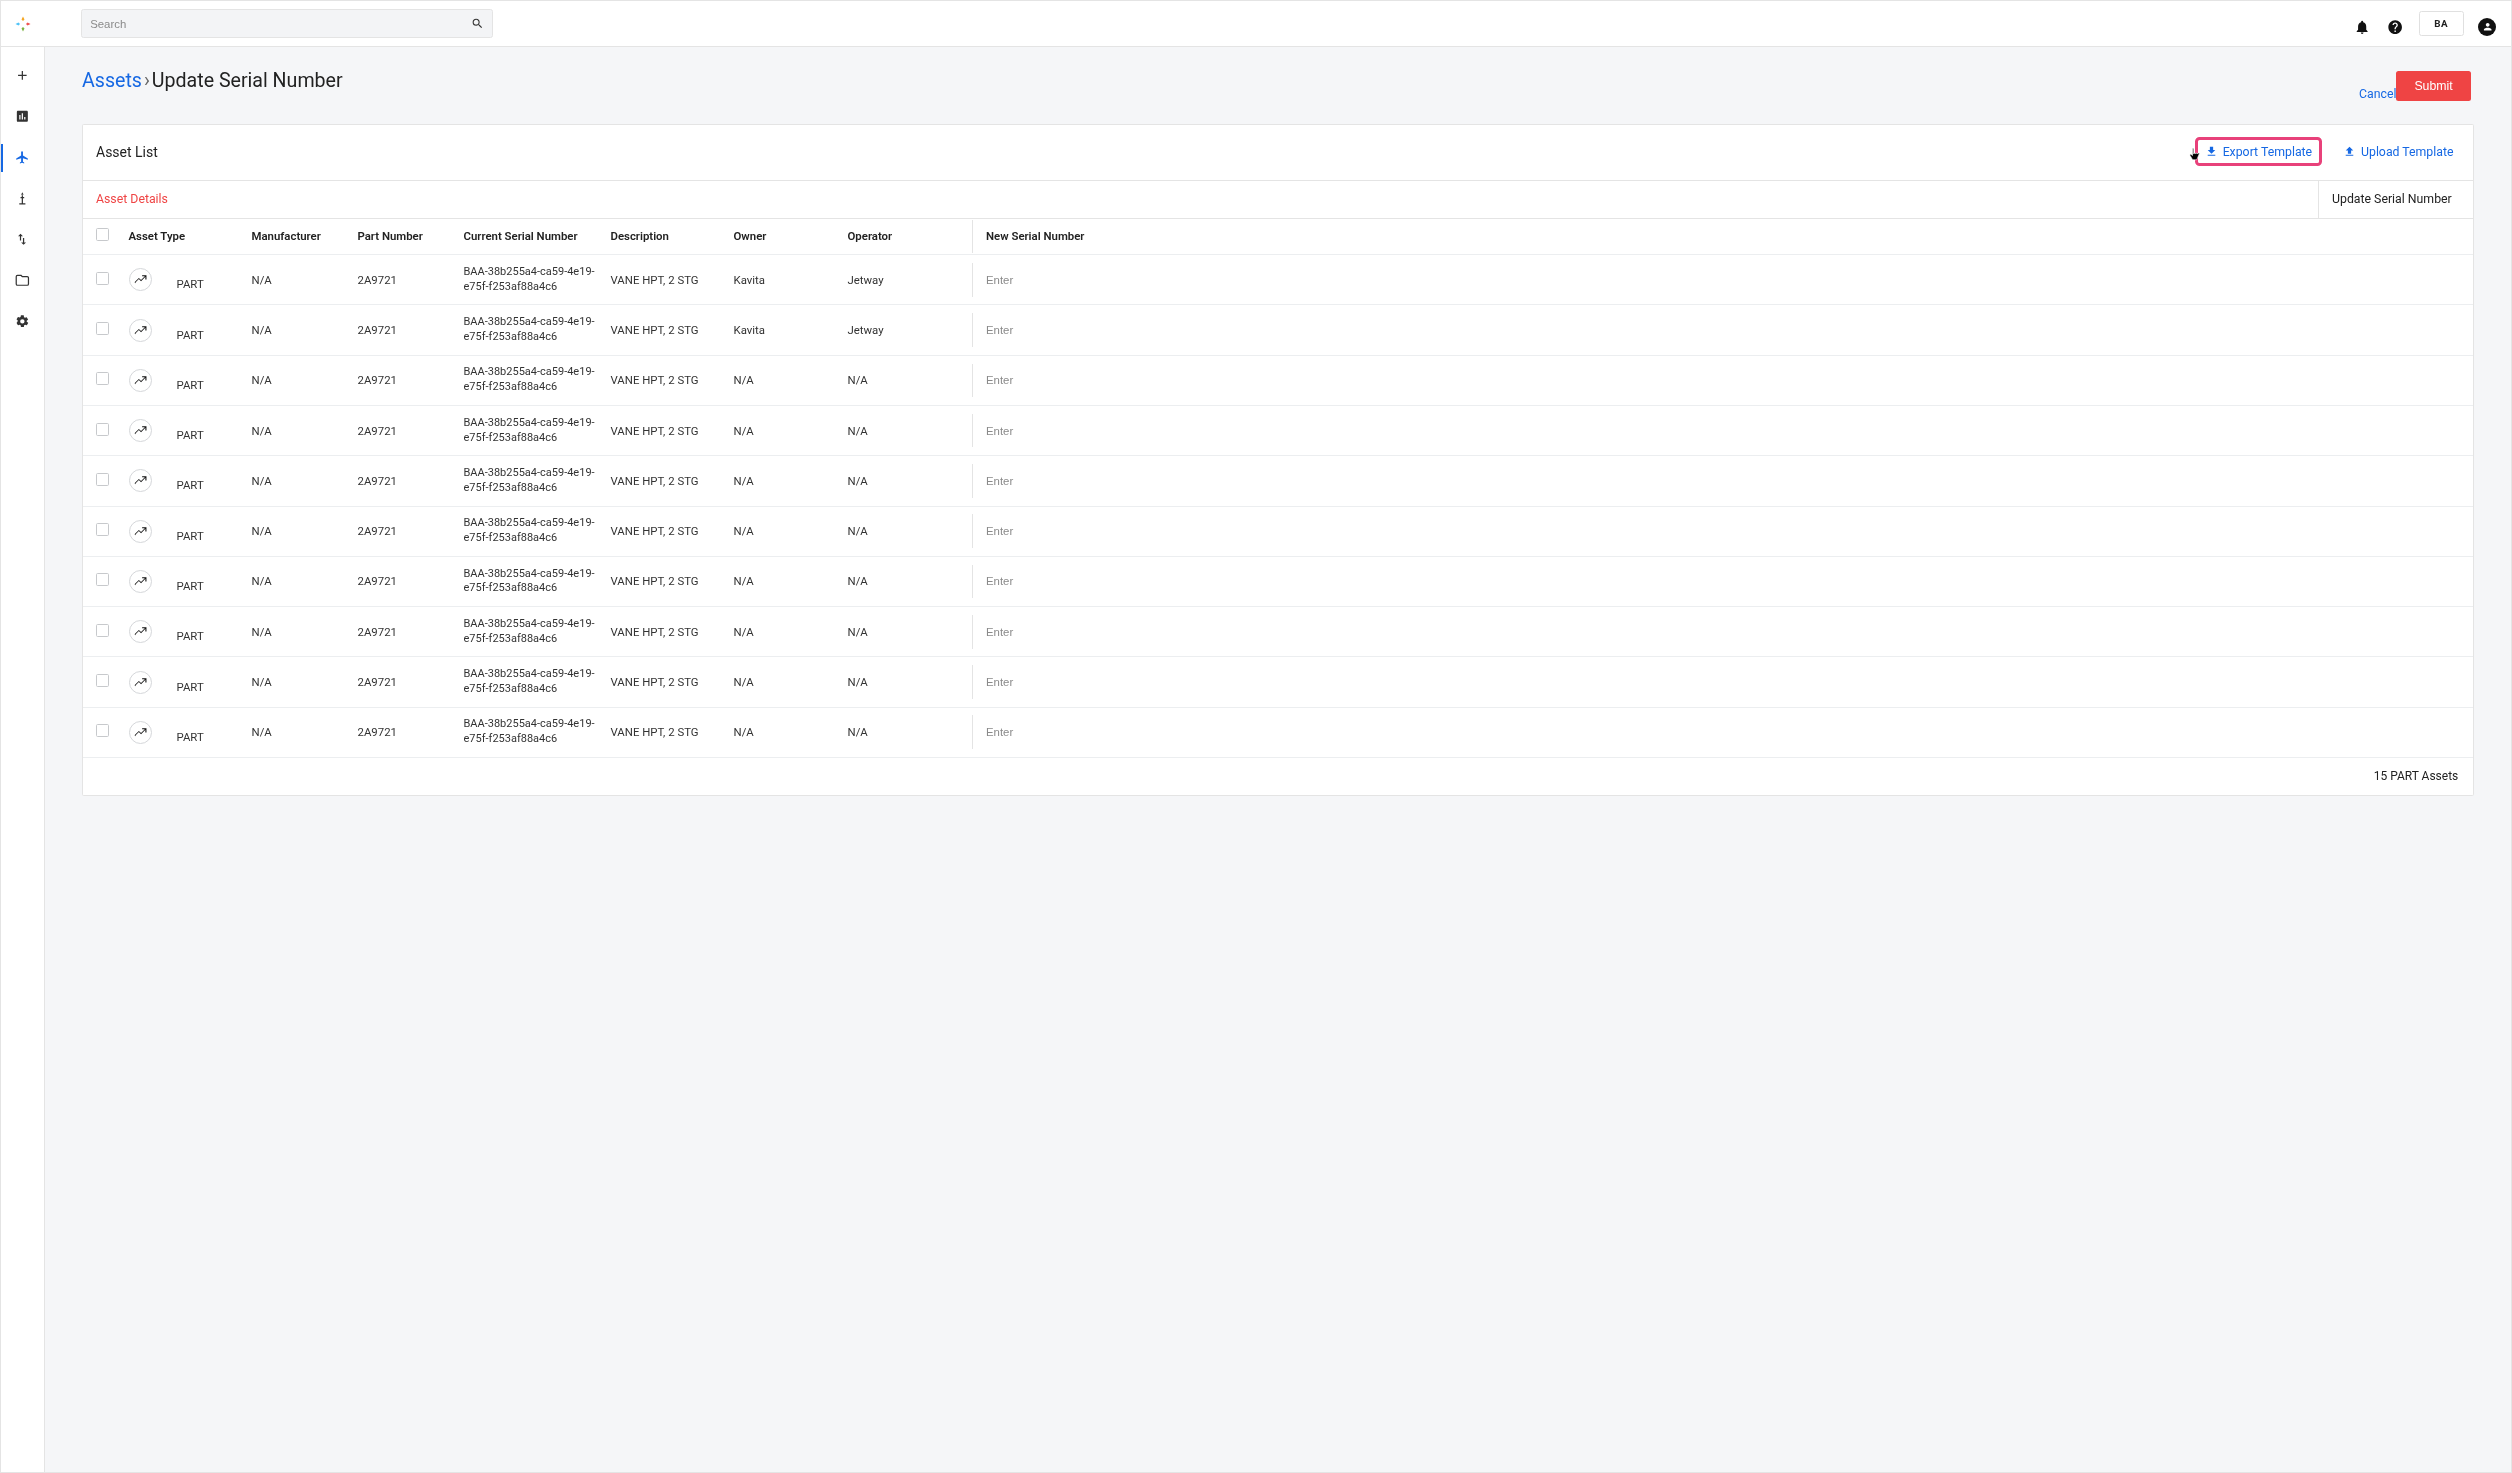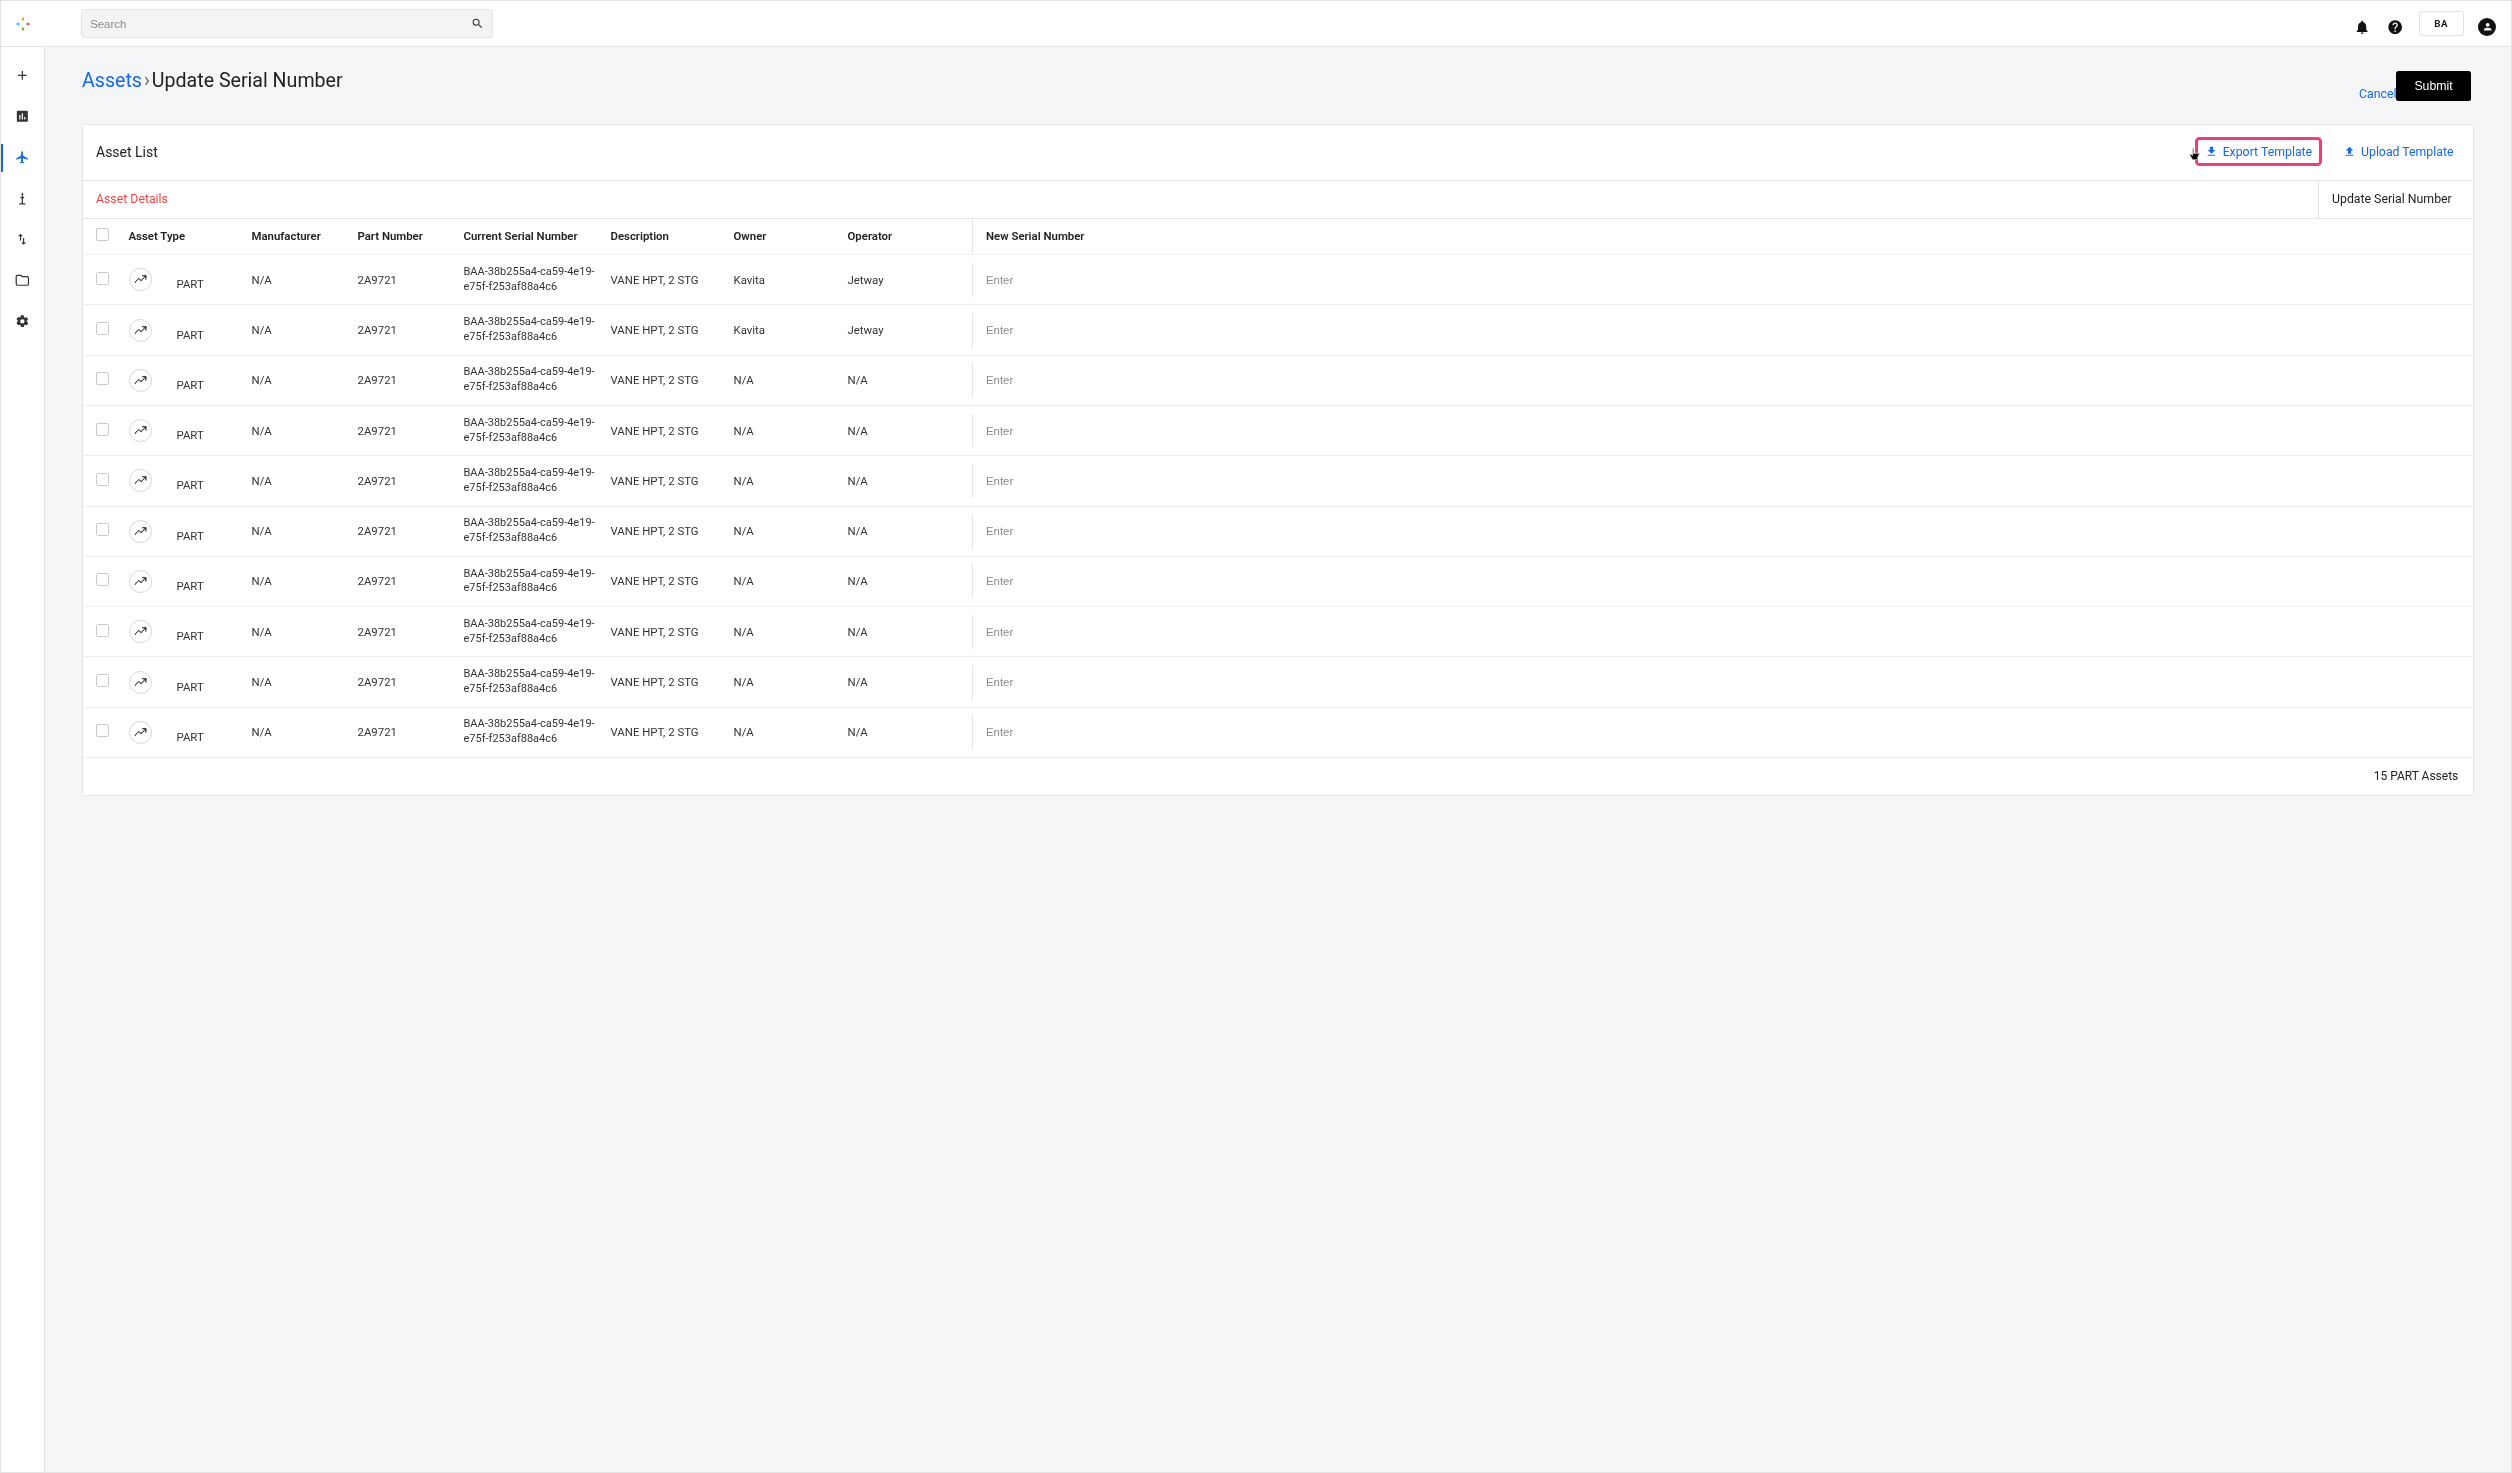--- a/index.html
+++ b/index.html
@@ -58,21 +58,21 @@
 .main { flex:1; background:#f5f6f8; overflow:auto; padding: 22px 37px 24.5px 37px; }
 .breadcrumbs { display:flex; align-items:center; gap:2px; font-size: 19.6px; font-weight:400; color:#222; }
 .breadcrumbs .crumb-link { color:#1668e3; cursor:pointer; }
 .breadcrumbs .sep { color:#666; }
 .page-subtitle { margin-top: 8.2px; color:#444; font-size: 11.4px; }
 .header-row { display:flex; align-items:flex-start; justify-content:space-between; }
 .header-left { flex:1; }
 .header-actions { display:flex; align-items:flex-end; margin-top:1.6px; padding-right:3.3px;}
 .link-btn { color:#1668e3; font-size:12.3px; cursor:pointer; }
 .primary-btn {
-  background:#000000; color:#fff; border:none; border-radius:2.5px;
+  background:#ef4444; color:#fff; border:none; border-radius:2.5px;
   font-size:12.3px; padding: 8.2px 18px; cursor:pointer;
 }
 .panel {
   margin-top: 23px; background:#fff; border:0.8px solid #e4e4e4; border-radius:1.6px;
 }
 .panel-header {
   display:flex; align-items:center; justify-content:space-between;
   padding: 14.7px 13px 16.3px 13px; border-bottom:0.8px solid #e4e4e4;
 }
 .panel-title { font-size:14px; color:#222; }

